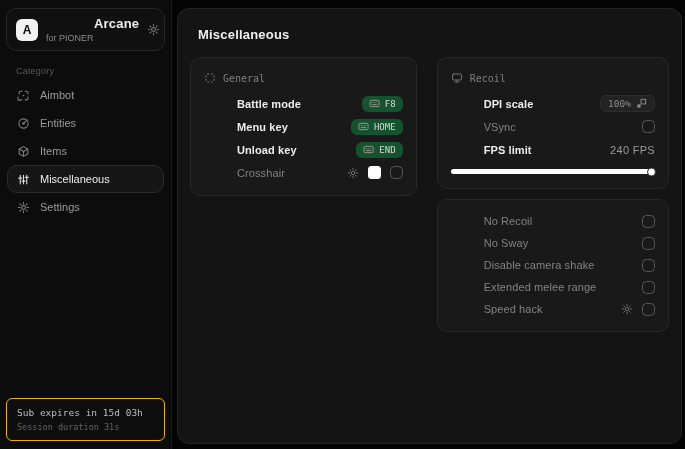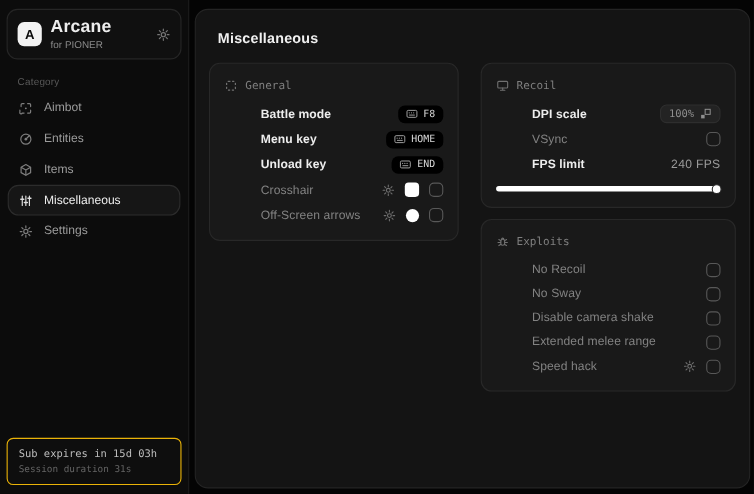--- a/index.html
+++ b/index.html
@@ -10,21 +10,21 @@
 
   
   .sidebar { width:172px; min-width:172px; background:#0c0c0c; border-right:1px solid #1b1b1b;
              padding:8px 6px 8px 6px; display:flex; flex-direction:column; }
 
   .side-header { display:flex; align-items:center; gap:8px; padding:7px 9px;
                  border:1px solid #262626; border-radius:10px; background:#101010; }
   .logo { width:22px; height:22px; min-width:22px; background:#f2f2f2; border-radius:6px;
           color:#0a0a0a; font-weight:bold; font-size:12px; display:flex; align-items:center; justify-content:center; }
   .app-meta { display:flex; flex-direction:column; }
-  .app-name { font-size:16px; font-weight:bold; color:#ededed; letter-spacing:.2px; }
+  .app-name { font-size:13px; font-weight:bold; color:#ededed; letter-spacing:.2px;margin-left:48px; }
   .app-sub  { font-size:9px; color:#8a8a8a; margin-top:2px; }
   .hdr-gear { margin-left:auto; color:#767676; display:flex; cursor:pointer; }
 
   .cat-label { font-size:9px; color:#585858; margin:15px 0 5px 10px; letter-spacing:.2px; }
 
   .nav-item { display:flex; align-items:center; gap:10px; height:28px; padding:0 9px; margin:0 1px;
               border:1px solid transparent; border-radius:10px; color:#9b9b9b; font-size:11px; cursor:pointer; }
   .nav-item .nv-ic { display:flex; color:#7d7d7d; }
   .nav-item.selected { background:#161616; border-color:#2c2c2c; color:#ececec; }
   .nav-item.selected .nv-ic { color:#dedede; }
@@ -47,21 +47,21 @@
 
   .card-header { display:flex; align-items:center; gap:7px; color:#7f7f7f;
                  font-family:"DejaVu Sans Mono", monospace; font-size:10px; height:20px; margin-bottom:4px; }
   .card-header .ch-ic { display:flex; color:#707070; }
 
   .row { display:flex; align-items:center; justify-content:space-between; height:23px; }
   .card-exploits .row { height:22px; }
   .lbl { font-size:11px; font-weight:bold; color:#ededed; letter-spacing:.1px;padding-left:33px; }
   .lbl.dim { font-weight:normal; color:#828282; }
 
-  .keybadge { display:inline-flex; align-items:center; gap:5px; background:#000000;
+  .keybadge { display:inline-flex; align-items:center; gap:5px; background:#14532d;
               border-radius:6px; padding:3px 7px; font-family:"DejaVu Sans Mono", monospace;
               font-size:9px; color:#d8d8d8; cursor:pointer;text-align:right; }
   .keybadge .kb-ic { display:flex; color:#9f9f9f; }
 
   .controls { display:flex; align-items:center; gap:9px; }
   .gear-btn { color:#6f6f6f; display:flex; cursor:pointer; }
   .swatch { width:13px; height:13px; background:#fff; border-radius:3.5px; cursor:pointer; }
   .swatch.circle { width:12px; height:12px; border-radius:50%; }
   .checkbox { width:13px; height:13px; border:1.5px solid #585858; border-radius:4.5px;
               background:transparent; cursor:pointer; }
@@ -225,33 +225,20 @@
               <svg width="12" height="12" viewBox="0 0 24 24" fill="none" stroke="currentColor" stroke-width="2" stroke-linecap="round">
                   <circle cx="12" cy="12" r="3.5"></circle>
                   <path d="M12 2.5v3M12 18.5v3M2.5 12h3M18.5 12h3M5.3 5.3l2.1 2.1M16.6 16.6l2.1 2.1M18.7 5.3l-2.1 2.1M7.4 16.6l-2.1 2.1"></path>
                 </svg>
             </span>
             <span class="swatch"></span>
             <span class="checkbox"></span>
           </span>
         </div>
 
-        <div class="row">
-          <span class="lbl dim">Off-Screen arrows</span>
-          <span class="controls">
-            <span class="gear-btn">
-              <svg width="12" height="12" viewBox="0 0 24 24" fill="none" stroke="currentColor" stroke-width="2" stroke-linecap="round">
-                  <circle cx="12" cy="12" r="3.5"></circle>
-                  <path d="M12 2.5v3M12 18.5v3M2.5 12h3M18.5 12h3M5.3 5.3l2.1 2.1M16.6 16.6l2.1 2.1M18.7 5.3l-2.1 2.1M7.4 16.6l-2.1 2.1"></path>
-                </svg>
-            </span>
-            <span class="swatch circle"></span>
-            <span class="checkbox"></span>
-          </span>
-        </div>
       </div>
 
       <div class="col-right">
 
         <div class="card card-display">
           <div class="card-header">
             <span class="ch-ic">
               <svg width="12" height="12" viewBox="0 0 24 24" fill="none" stroke="currentColor" stroke-width="2" stroke-linecap="round">
                   <rect x="3" y="4" width="18" height="12" rx="2"></rect>
                   <path d="M8 20h8M12 16v4"></path>
@@ -282,29 +269,20 @@
             <span class="lbl">FPS limit</span>
             <span class="fps-value">240 FPS</span>
           </div>
 
           <div class="slider">
             <span class="slider-knob"></span>
           </div>
         </div>
 
         <div class="card card-exploits">
-          <div class="card-header">
-            <span class="ch-ic">
-              <svg width="12" height="12" viewBox="0 0 24 24" fill="none" stroke="currentColor" stroke-width="2" stroke-linecap="round">
-                  <rect x="8.5" y="7" width="7" height="11" rx="3.5"></rect>
-                  <path d="M10 7a2 2 0 0 1 4 0M3.5 13h5M15.5 13h5M5 7.5L9 10M19 7.5L15 10M5 18.5L9 16M19 18.5L15 16"></path>
-                </svg>
-            </span>
-            <span>Exploits</span>
-          </div>
 
           <div class="row">
             <span class="lbl dim">No Recoil</span>
             <span class="checkbox"></span>
           </div>
 
           <div class="row">
             <span class="lbl dim">No Sway</span>
             <span class="checkbox"></span>
           </div>

